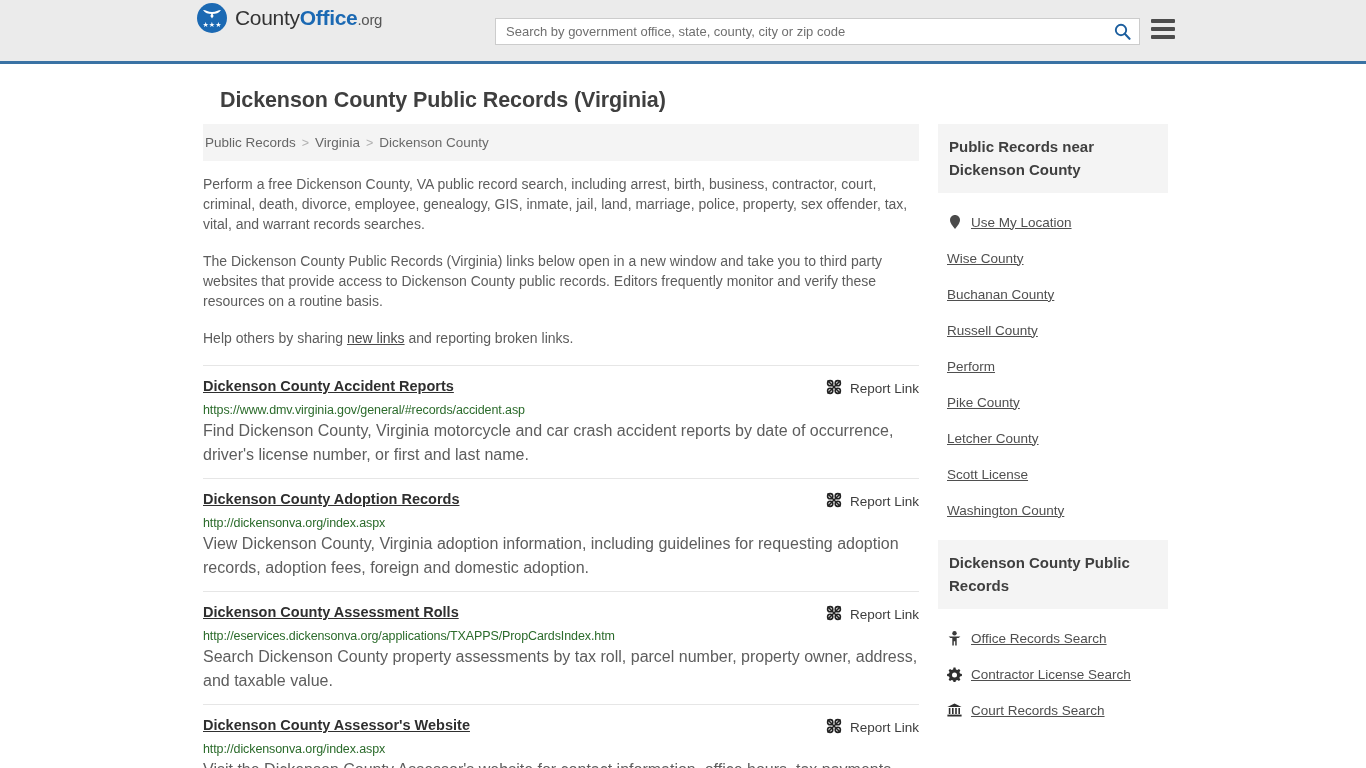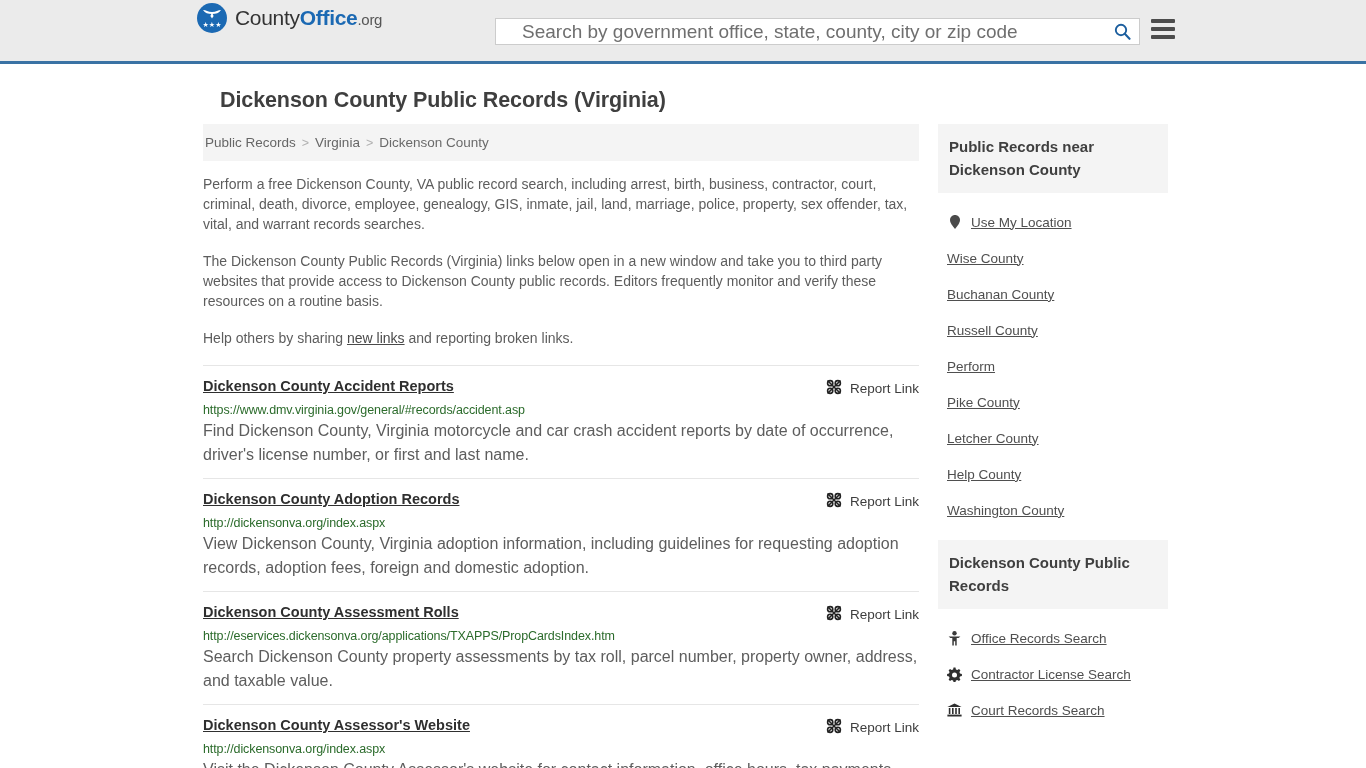--- a/index.html
+++ b/index.html
@@ -74,25 +74,24 @@
     border: 1px solid #cccccc;
     display: flex;
     align-items: center;
   }
   .search-input {
     flex: 1;
     border: none;
     outline: none;
     background: transparent;
     font-family: "Liberation Sans", sans-serif;
-    font-size: 19px;
+    font-size: 13px;
     color: #333333;
     padding: 0 8px 0 10px;
     height: 100%;
-    margin-left: 16px;
   }
   .search-input::placeholder { color: #6f6f6f; }
   .search-btn {
     border: none;
     background: transparent;
     width: 34px;
     height: 100%;
     cursor: pointer;
     display: flex;
     align-items: center;
@@ -398,21 +397,21 @@
             <div class="panel-row plain-row">
               <a href="#">Perform</a>
             </div>
             <div class="panel-row plain-row">
               <a href="#">Pike County</a>
             </div>
             <div class="panel-row plain-row">
               <a href="#">Letcher County</a>
             </div>
             <div class="panel-row plain-row">
-              <a href="#">Help County</a>
+              <a href="#">Scott License</a>
             </div>
             <div class="panel-row plain-row">
               <a href="#">Washington County</a>
             </div>
           </div>
       </div>
     </div>
 
     <div class="panel">
       <div class="panel-head">Dickenson County Public Records</div>

